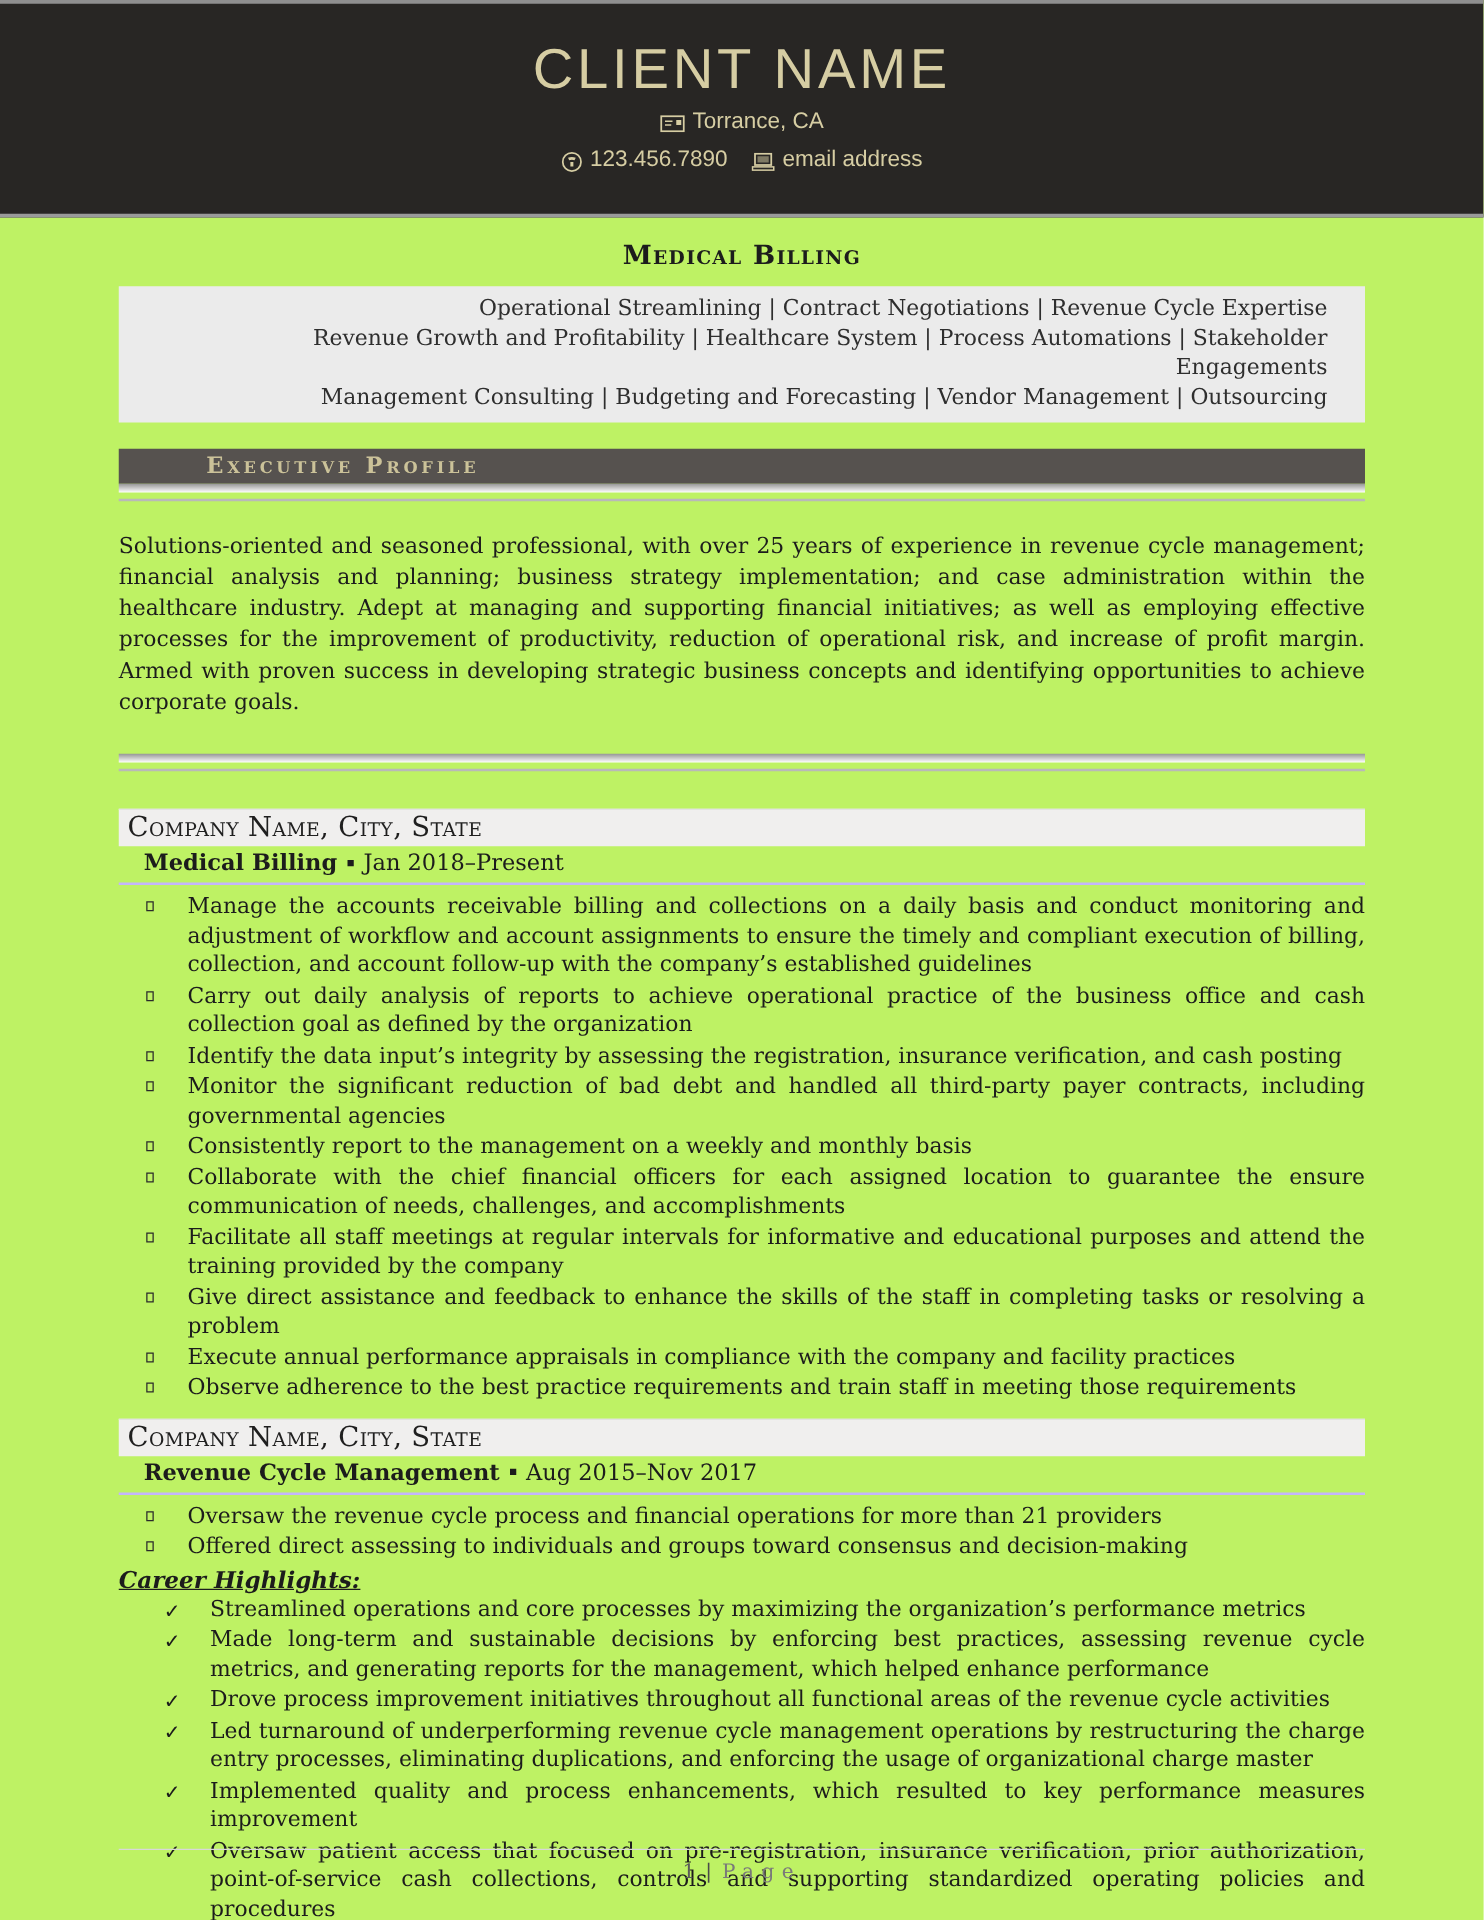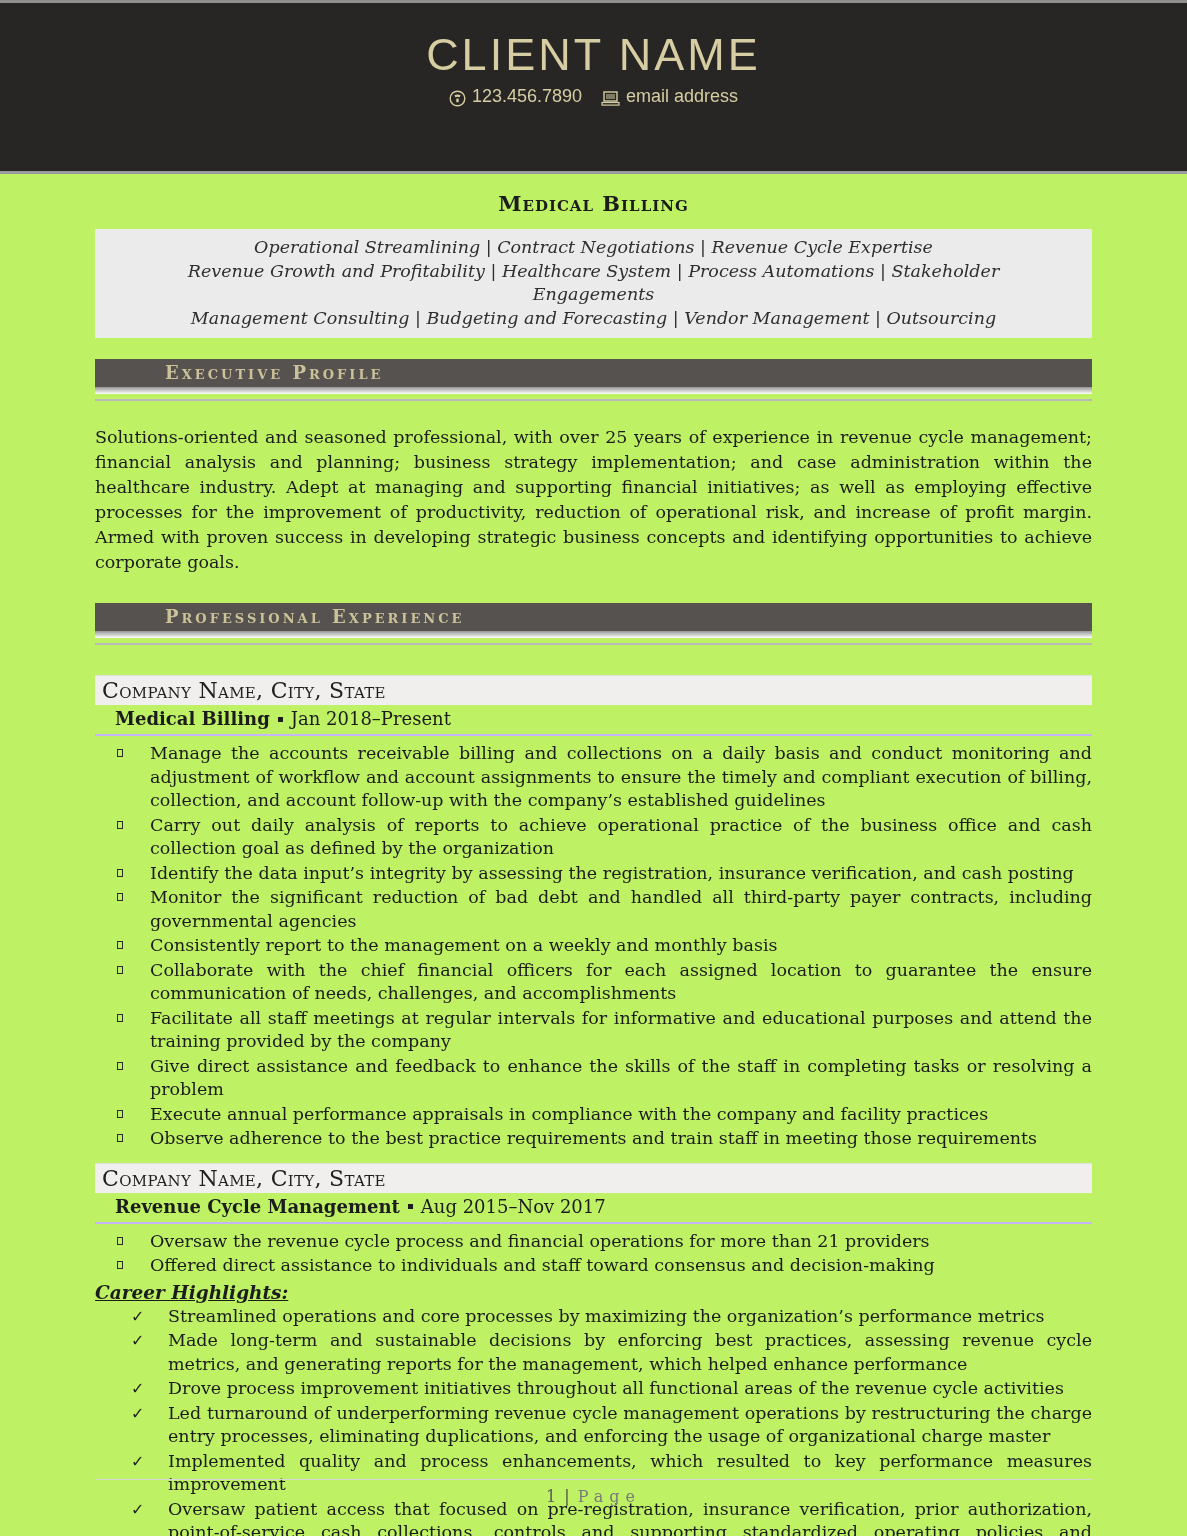--- a/index.html
+++ b/index.html
@@ -36,21 +36,21 @@
   .contact-line .group{margin:0 7px;}
   .icon svg{display:block;}
   
   .content{padding:0 95px;}
   .doc-title{
     text-align:center;font-variant:small-caps;font-weight:bold;
     font-size:21px;letter-spacing:1px;margin-top:17px;
   }
   .skills-banner{
     background:var(--banner-bg);margin-top:13px;padding:7px 30px 8px;
-    text-align:center;font-style:italic;font-size:17.5px;line-height:23.5px;color:#2e2e2e;
+    text-align:right;font-size:17.5px;line-height:23.5px;color:#2e2e2e;
     list-style:none;
   }
   
   .section-bar{
     background:var(--bar-bg);height:28px;line-height:28px;
     padding-left:70px;
     font-variant:small-caps;font-weight:bold;font-size:18px;letter-spacing:3px;
     color:var(--bar-text);
   }
   .bar-shadow{height:7px;background:linear-gradient(#969696,#ffffff);}
@@ -104,20 +104,30 @@
   .footer-text .pg-sep{margin:0 8px;color:#4a4a4a;}
   .footer-text .pg-label{letter-spacing:6px;color:#7a7a7a;}
 </style>
 </head>
 <body>
 
 <div class="page">
 
   <header class="masthead">
     <div class="client-name">CLIENT NAME</div>
+    <div class="contact-line">
+      <span class="icon">
+        <svg width="20" height="14" viewBox="0 0 20 14" style="display:inline-block;vertical-align:middle;">
+          <rect x="1" y="1" width="18" height="12" fill="none" stroke="#d6cda3" stroke-width="1.4"></rect>
+          <line x1="4" y1="5" x2="10" y2="5" stroke="#d6cda3" stroke-width="1.2"></line>
+          <line x1="4" y1="8" x2="9" y2="8" stroke="#d6cda3" stroke-width="1.2"></line>
+          <rect x="13" y="4" width="4" height="4" fill="#d6cda3"></rect>
+        </svg>
+      </span><span>Torrance, CA</span>
+    </div>
     <div class="contact-line">
       <span class="group">
         <span class="icon">
           <svg width="17" height="17" viewBox="0 0 17 17" style="display:inline-block;vertical-align:middle;">
             <circle cx="8.5" cy="8.5" r="7.3" fill="none" stroke="#d6cda3" stroke-width="1.4"></circle>
             <path d="M5.4 5.2 Q8.5 3.8 11.6 5.2 L10.6 7.2 Q8.5 6.4 6.4 7.2 Z" fill="#d6cda3"></path>
             <rect x="7.3" y="8.6" width="2.4" height="3.6" fill="#d6cda3"></rect>
           </svg>
         </span><span>123.456.7890</span>
       </span>
@@ -144,21 +154,20 @@
       </ul>
 
     <div class="section-wrap">
       <div class="section-bar">Executive Profile</div>
       <div class="bar-shadow"></div>
       <div class="bar-rule"></div>
       <p class="profile-text">Solutions-oriented and seasoned professional, with over 25 years of experience in revenue cycle management; financial analysis and planning; business strategy implementation; and case administration within the healthcare industry. Adept at managing and supporting financial initiatives; as well as employing effective processes for the improvement of productivity, reduction of operational risk, and increase of profit margin. Armed with proven success in developing strategic business concepts and identifying opportunities to achieve corporate goals.</p>
     </div>
 
     <div class="section-wrap" style="margin-top:28px;">
-      <div class="section-bar">Professional Experience</div>
       <div class="bar-shadow"></div>
       <div class="bar-rule"></div>
 
       <div>
         <div class="company-strip">Company Name, City, State</div>
         <div class="job-row">
           <span class="job-role">Medical Billing</span><span class="sep-square"></span><span>Jan 2018–Present</span>
         </div>
         <ul class="bullets">
             <li><span class="marker sq"></span><span class="txt">Manage the accounts receivable billing and collections on a daily basis and conduct monitoring and adjustment of workflow and account assignments to ensure the timely and compliant execution of billing, collection, and account follow-up with the company’s established guidelines</span></li>
@@ -174,21 +183,21 @@
           </ul>
       </div>
 
       <div>
         <div class="company-strip" style="margin-top:12px;">Company Name, City, State</div>
         <div class="job-row">
           <span class="job-role">Revenue Cycle Management</span><span class="sep-square"></span><span>Aug 2015–Nov 2017</span>
         </div>
         <ul class="bullets">
             <li><span class="marker sq"></span><span class="txt">Oversaw the revenue cycle process and financial operations for more than 21 providers</span></li>
-            <li><span class="marker sq"></span><span class="txt">Offered direct assistance to individuals and staff toward consensus and decision-making</span></li>
+            <li><span class="marker sq"></span><span class="txt">Offered direct assessing to individuals and groups toward consensus and decision-making</span></li>
           </ul>
         <div class="highlights-label">Career Highlights:</div>
         <ul class="checks">
             <li><span class="marker check">✓</span><span class="txt">Streamlined operations and core processes by maximizing the organization’s performance metrics</span></li>
             <li><span class="marker check">✓</span><span class="txt">Made long-term and sustainable decisions by enforcing best practices, assessing revenue cycle metrics, and generating reports for the management, which helped enhance performance</span></li>
             <li><span class="marker check">✓</span><span class="txt">Drove process improvement initiatives throughout all functional areas of the revenue cycle activities</span></li>
             <li><span class="marker check">✓</span><span class="txt">Led turnaround of underperforming revenue cycle management operations by restructuring the charge entry processes, eliminating duplications, and enforcing the usage of organizational charge master</span></li>
             <li><span class="marker check">✓</span><span class="txt">Implemented quality and process enhancements, which resulted to key performance measures improvement</span></li>
             <li><span class="marker check">✓</span><span class="txt">Oversaw patient access that focused on pre-registration, insurance verification, prior authorization, point-of-service cash collections, controls and supporting standardized operating policies and procedures</span></li>
           </ul>

